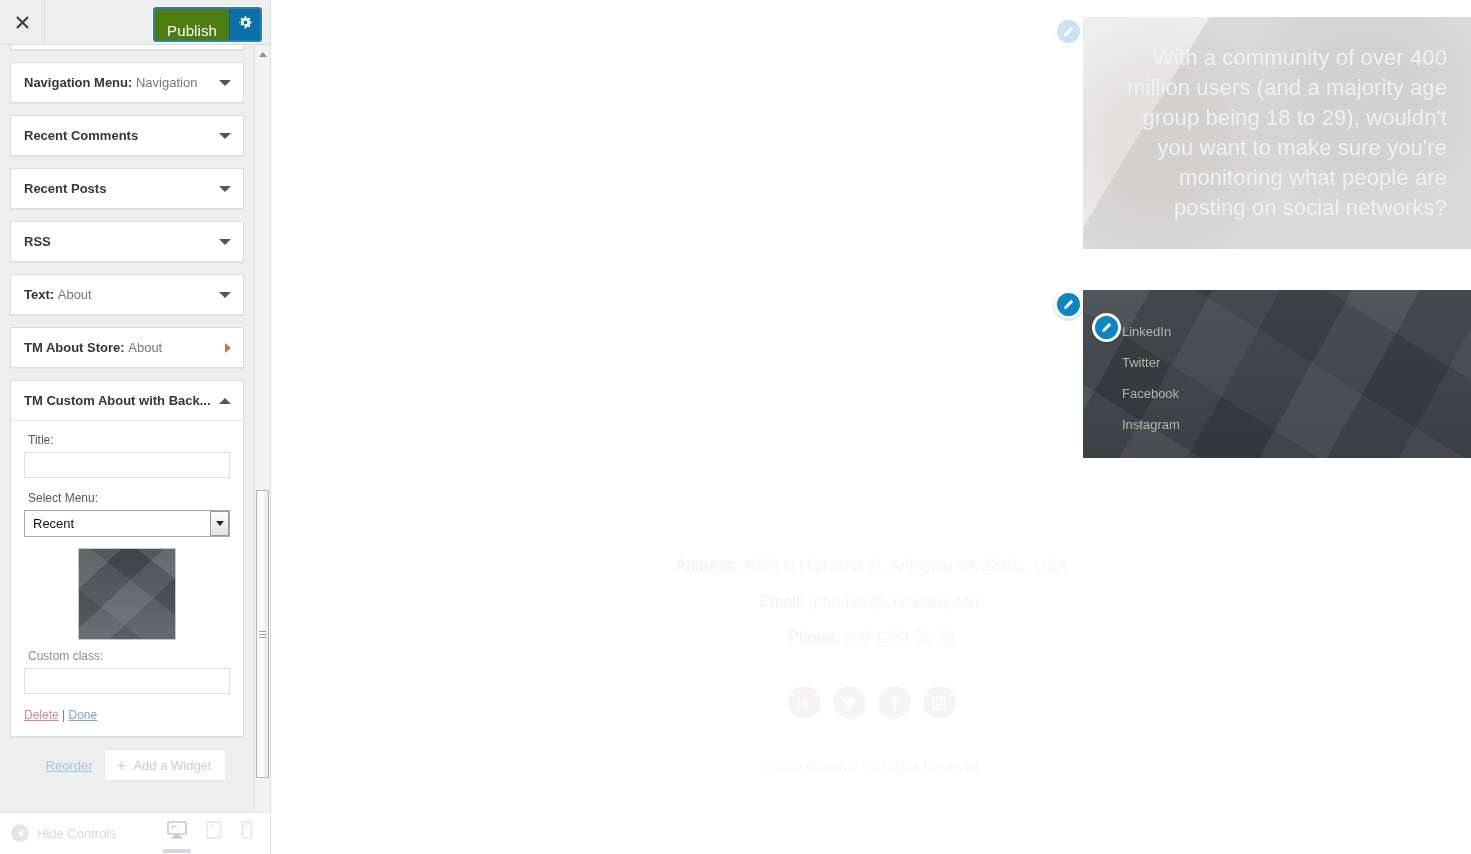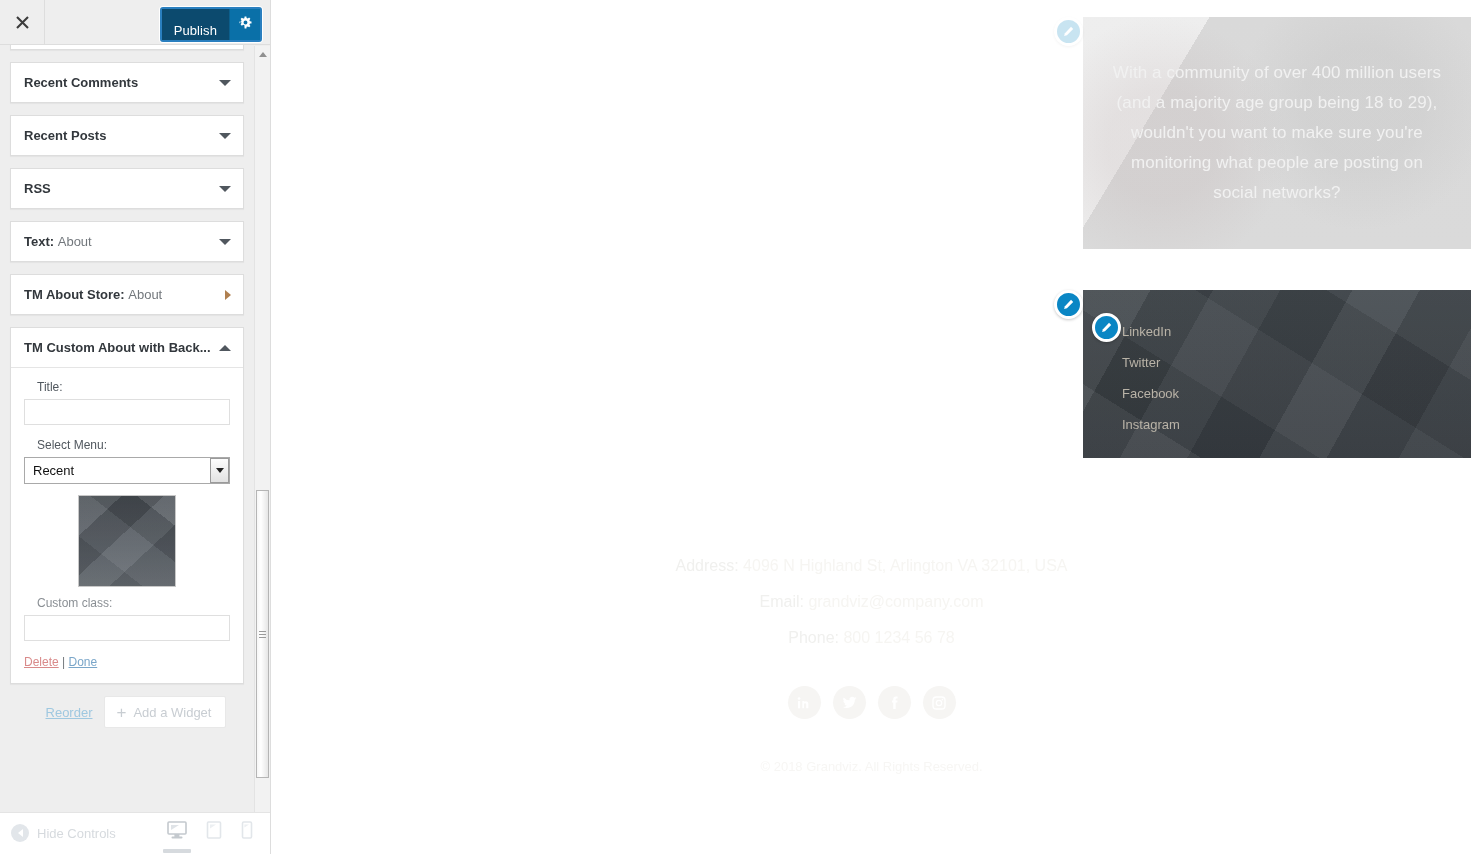--- a/index.html
+++ b/index.html
@@ -39,23 +39,23 @@
   .cz-close svg{display:block;}
   .cz-publish-wrap{
     position:absolute;right:9px;top:7px;
     height:31px;
     display:flex;
     border:2px solid #2a7fbf;
     border-radius:3px;
     box-shadow:0 0 0 1px #ffffff;
   }
   .cz-publish{
-    background:#0c4a6e;
+    background:#4d7c0f;
     color:#ffffff;
-    font-size:13px;
+    font-size:15px;
     line-height:27px;
     padding:8px 12px;
     border:none;
     border-right:1px solid #0c5f8d;
     cursor:pointer;
     font-family:"Liberation Sans",sans-serif;
     letter-spacing:.1px;
   }
   .cz-gear{
     background:#0a70a8;
@@ -109,21 +109,21 @@
   .arrow-up{
     border-left:6px solid transparent;
     border-right:6px solid transparent;
     border-bottom:6px solid #50575e;
   }
   .widget-body{
     border-top:1px solid #e5e5e5;
     padding:12px 13px 14px 13px;
   }
   .fld-label{
-    font-size:12px;color:#50575e;display:block;margin:0 0 5px 13px;
+    font-size:12px;color:#50575e;display:block;margin:0 0 5px 4px;
   }
   .fld-label.muted{color:#8a8f94;}
   .txt-input{
     width:100%;height:26px;box-sizing:border-box;
     border:1px solid #dfdfdf;background:#fff;
     font-size:13px;padding:0 6px;
     font-family:"Liberation Sans",sans-serif;
     color:#32373c;
     outline:none;
   }
@@ -259,23 +259,23 @@
       radial-gradient(circle at 72% 38%, rgba(180,180,180,.20) 0 18%, rgba(0,0,0,0) 40%),
       radial-gradient(circle at 20% 55%, rgba(190,175,175,.22) 0 16%, rgba(0,0,0,0) 38%),
       linear-gradient(121deg, rgba(255,255,255,.55) 0 24%, rgba(0,0,0,0) 24%),
       linear-gradient(#d9d9d9,#dadada);
     display:flex;align-items:center;justify-content:center;
     box-sizing:border-box;
     padding:0 24px;
   }
   .hero-text{
     color:#f1f1f1;
-    font-size:17px;
+    font-size:22px;
     line-height:30px;
-    text-align:center;
+    text-align:right;
     font-family:"Liberation Sans",sans-serif;
     letter-spacing:.1px;
   }
   .edit-pencil{
     position:absolute;
     width:29px;height:29px;border-radius:50%;
     background:#0a86c4;
     border:3px solid #ffffff;
     box-sizing:border-box;
     display:flex;align-items:center;justify-content:center;
@@ -355,20 +355,26 @@
   <div class="cz-scroll">
     <div class="cz-inner">
 
       <div class="widget">
         <div class="widget-top">
           
           
         </div>
       </div>
 
+      <div class="widget">
+        <div class="widget-top">
+          <span class="widget-title"><span>Navigation Menu:</span> <span class="sub">Navigation</span></span>
+          <span class="widget-arrow arrow-down"></span>
+        </div>
+      </div>
 
       <div class="widget">
         <div class="widget-top">
           <span class="widget-title"><span>Recent Comments</span> <span class="sub"></span></span>
           <span class="widget-arrow arrow-down"></span>
         </div>
       </div>
 
       <div class="widget">
         <div class="widget-top">

